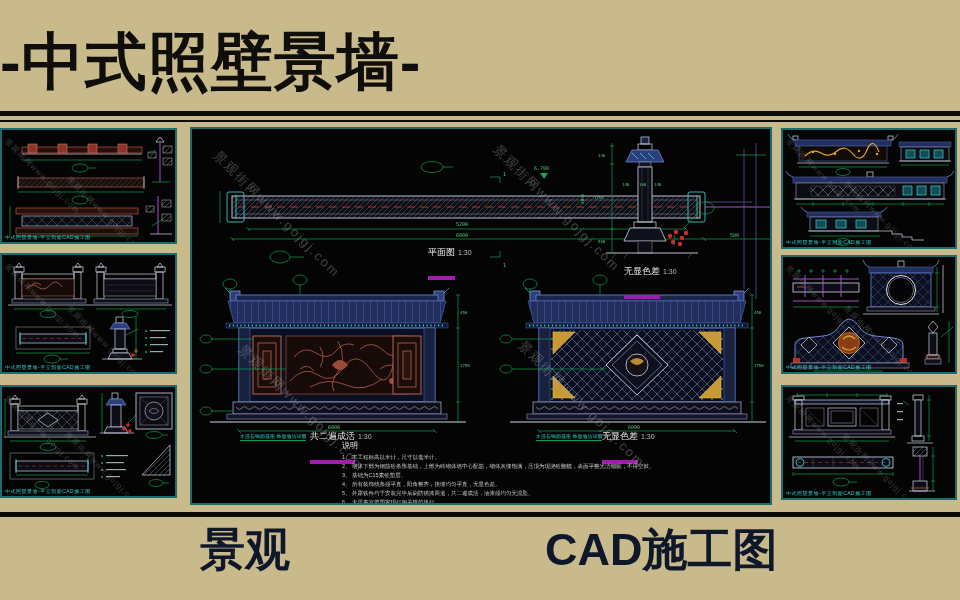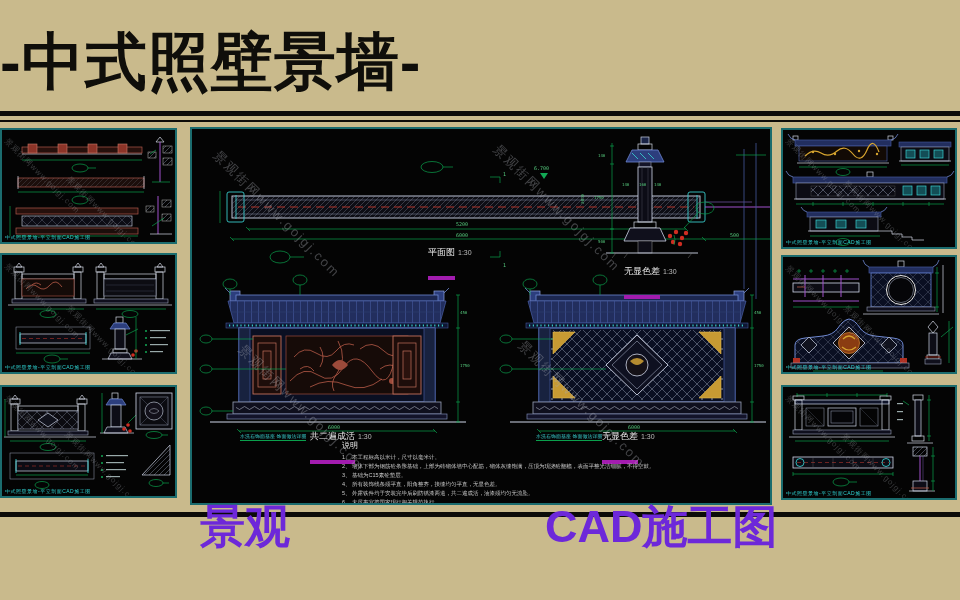--- a/index.html
+++ b/index.html
@@ -4,21 +4,21 @@
 <style>
   html,body{margin:0;padding:0}
   body{width:960px;height:600px;position:relative;background:#c9ba8c;overflow:hidden;
        font-family:"Liberation Sans","DejaVu Sans",sans-serif}
   .bar{position:absolute;left:0;width:960px;background:#0c0b08}
   #bar-a{top:111px;height:5px}
   #bar-b{top:120px;height:2px}
   #bar-c{top:512px;height:5px}
   #main-title{position:absolute;top:20px;left:0;width:960px;text-align:left;
        font-size:62px;font-weight:900;color:#0f0e0a;letter-spacing:1px;white-space:nowrap}
-  .footer-label{position:absolute;top:497px;font-size:45px;font-weight:900;color:#6d28d9;white-space:nowrap}
+  .footer-label{position:absolute;top:520px;font-size:45px;font-weight:900;color:#0f172a;white-space:nowrap}
   #footer-cat{left:200px}
   #footer-type{left:545px}
   .panel{position:absolute;background:#040404;border:2px solid #1b6c6e;box-sizing:border-box;overflow:hidden}
   #pc {left:190px;top:127px;width:582px;height:378px}
   #pl1{left:0;top:128px;width:177px;height:116px}
   #pl2{left:0;top:253px;width:177px;height:121px}
   #pl3{left:0;top:385px;width:177px;height:113px}
   #pr1{left:781px;top:128px;width:176px;height:121px}
   #pr2{left:781px;top:255px;width:176px;height:119px}
   #pr3{left:781px;top:385px;width:176px;height:115px}

